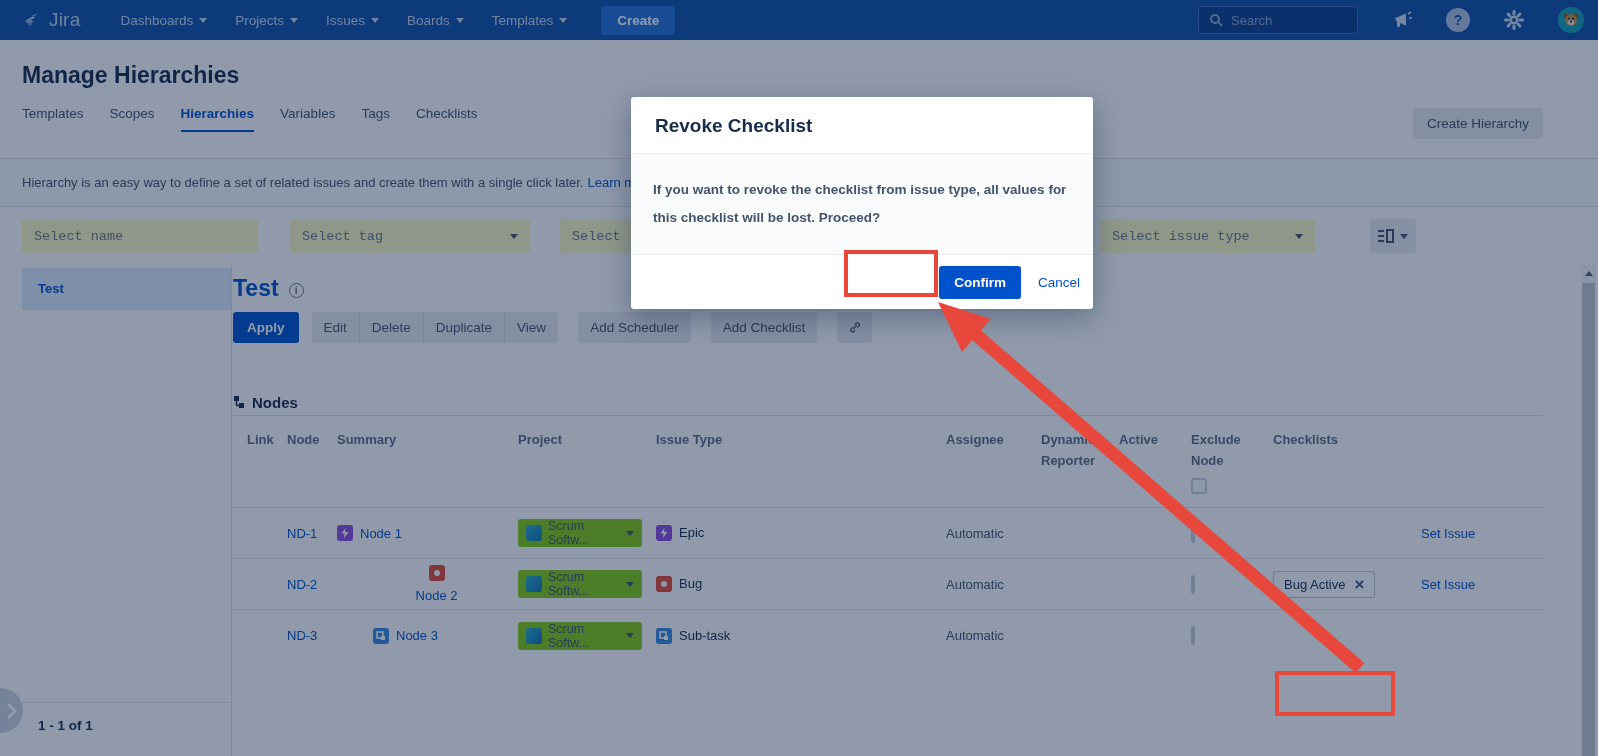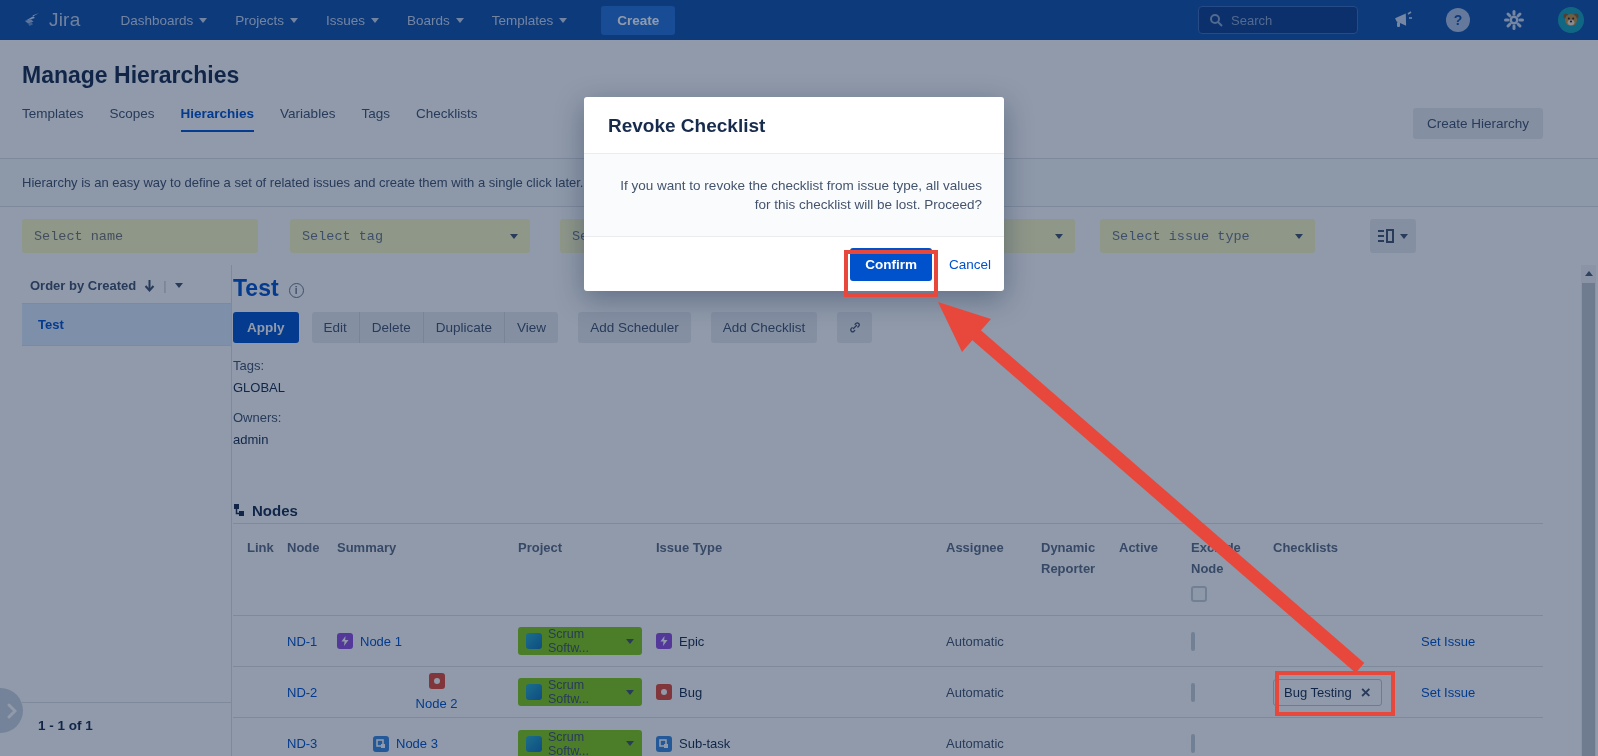--- a/index.html
+++ b/index.html
@@ -72,44 +72,44 @@
   .trow { height: 51px; border-bottom: 1px solid #DFE1E6; font-size: 13px; color: #172B4D; }
   .trow:last-child { border-bottom: none; }
   .a-link { color: #0052CC; text-decoration: none; cursor: pointer; }
   .sum { display: flex; align-items: center; gap: 7px; }
   .ind1 { padding-left: 18px; flex-direction: column; } .ind2 { padding-left: 36px; }
   .issue-ic { width: 16px; height: 16px; border-radius: 3px; display: inline-flex; align-items: center; justify-content: center; flex: none; }
   .ic-epic { background: #904EE2; } .ic-bug { background: #E34935; } .ic-sub { background: #3A87E0; }
   .proj-dd { width: 124px; height: 28px; background: #84cc16; border: none; border-radius: 3px; display: flex; align-items: center; gap: 6px; padding: 0 8px; font-size: 12.5px; color: #42526E; cursor: pointer; }
   .proj-av { width: 16px; height: 16px; border-radius: 3px; background: linear-gradient(135deg,#2BB0C9,#1272B8); flex: none; }
   .proj-dd .chev { margin-left: auto; }
-  .itype { display: flex; align-items: center; gap: 7px; }
+  .itype { display: flex; align-items: flex-start; gap: 7px; }
   .cell-mid { color: #42526E; }
   .cb { width: 16px; height: 16px; border-radius: 3px; position: relative; cursor: pointer; }
   .cb.checked { background: #C3CAD6; }
   .cb.checked::after { content: ""; position: absolute; left: 3px; top: 4px; width: 8px; height: 4px; border-left: 2px solid #fff; border-bottom: 2px solid #fff; transform: rotate(-45deg); }
   .cb.un { background: #FAFBFC; border: 2px solid #C9D0DA; }
   .hdr-cb { margin-top: 7px; }
   .chip { display: inline-flex; align-items: center; gap: 9px; background: #FFFFFF; border: 1px solid #C1C7D0; border-radius: 3px; padding: 5px 10px; font-size: 13px; color: #172B4D; cursor: pointer; }
   .chip .x { font-size: 17px; line-height: 13px; color: #42526E; font-weight: 700; cursor: pointer; }
 
   
   .vscroll { position: absolute; top: 265px; right: 2px; bottom: 0; width: 15px; background: #F4F5F7; }
   .vs-up { height: 17px; display: flex; align-items: center; justify-content: center; cursor: pointer; }
   .vs-up::after { content: ""; width: 0; height: 0; border-left: 4px solid transparent; border-right: 4px solid transparent; border-bottom: 5px solid #505F79; }
   .vs-thumb { position: absolute; top: 18px; bottom: 0; left: 1px; right: 1px; background: #C4C7CD; cursor: pointer; }
   .expander { position: absolute; left: 0; top: 688px; width: 23px; height: 45px; background: #CDD5E0; border-radius: 0 23px 23px 0; display: flex; align-items: center; justify-content: center; cursor: pointer; }
 
   
   .blanket { position: absolute; inset: 0; background: rgba(9,30,66,0.45); z-index: 50; }
-  .modal { position: absolute; left: 584px; top: 97px; width: 420px; z-index: 60; background: #fff; border-radius: 3px; box-shadow: 0 8px 28px rgba(9,30,66,.35); }
+  .modal { position: absolute; left: 631px; top: 97px; width: 462px; z-index: 60; background: #fff; border-radius: 3px; box-shadow: 0 8px 28px rgba(9,30,66,.35); }
   .modal-head { padding: 18px 24px 16px 24px; border-bottom: 1px solid #EBECF0; }
   .modal-title { color: #172B4D; font-size: 19px; font-weight: 700; }
   .modal-body { background: #FAFBFC; border-bottom: 1px solid #EBECF0; padding: 22px 22px; }
-  .modal-body p { color: #44546F; font-size: 13.5px; line-height: 19px; text-align: right; }
+  .modal-body p { color: #44546F; font-size: 13.5px; line-height: 28px; text-align: left; font-weight: bold; }
   .modal-foot { display: flex; align-items: center; justify-content: flex-end; gap: 17px; padding: 11px 13px 11px 24px; height: 54px; }
   .btn-confirm { background: #0052CC; color: #fff; font-weight: 700; font-size: 13.5px; border: none; border-radius: 3px; padding: 9px 15px; cursor: pointer; }
   .link-cancel { color: #0052CC; font-size: 13.5px; text-decoration: none; cursor: pointer; }
   .annotations { position: absolute; inset: 0; z-index: 70; pointer-events: none; }
 </style>
 </head>
 <body>
 
 <div class="page">
 
@@ -234,29 +234,20 @@
         <line x1="0" y1="12" x2="6" y2="12" stroke="#42526E" stroke-width="2"></line>
         <rect x="9" y="1" width="6" height="12" fill="none" stroke="#42526E" stroke-width="2"></rect>
       </svg>
       <i class="chev"></i>
     </button>
   </div>
 
   <div class="workspace">
 
     <aside class="sidebar">
-      <div class="order-row">
-        <span>Order by Created</span>
-        <svg width="11" height="13" viewBox="0 0 11 13">
-          <line x1="5.5" y1="1" x2="5.5" y2="10" stroke="#42526E" stroke-width="2"></line>
-          <path d="M1.5 7 L5.5 11.5 L9.5 7" fill="none" stroke="#42526E" stroke-width="2"></path>
-        </svg>
-        <span style="color:#C1C7D0;font-weight:400">|</span>
-        <i class="chev"></i>
-      </div>
       <div class="side-item selected">Test</div>
       <div class="side-spacer"></div>
       <div class="side-foot">1 - 1 of 1</div>
     </aside>
 
     <main class="main">
       <div class="h-row">
         <h2 class="h-title">Test</h2>
         <span class="info-icon">i</span>
       </div>
@@ -275,30 +266,20 @@
           <svg width="17" height="17" viewBox="0 0 17 17">
             <g fill="none" stroke="#42526E" stroke-width="2" stroke-linecap="round">
               <path d="M7 10 L11.5 5.5"></path>
               <path d="M9.5 3.5 L11 2 a3 3 0 0 1 4.2 4.2 L13.7 7.7"></path>
               <path d="M7.5 9.5 L6 11 a3 3 0 0 1 -4.2 -4.2 L3.3 5.3" transform="translate(1.5,3.5)"></path>
             </g>
           </svg>
         </button>
       </div>
 
-      <div class="meta">
-        <div class="grp">
-          <div>Tags:</div>
-          <div class="val">GLOBAL</div>
-        </div>
-        <div class="grp">
-          <div>Owners:</div>
-          <div class="val">admin</div>
-        </div>
-      </div>
 
       <div class="nodes-title">
         <svg width="13" height="15" viewBox="0 0 13 15">
           <rect x="1" y="1" width="5" height="5" fill="#172B4D"></rect>
           <rect x="6" y="8" width="5" height="5" fill="#172B4D"></rect>
           <path d="M3.5 6 L3.5 10.5 L6 10.5" fill="none" stroke="#172B4D" stroke-width="1.5"></path>
         </svg>
         <span>Nodes</span>
       </div>
 
@@ -378,21 +359,21 @@
               </svg>
           </span>
           <span>Bug</span>
         </span>
         <span class="cell-mid">Automatic</span>
         <span><span class="cb checked"></span></span>
         <span><span class="cb checked"></span></span>
         <span><span class="cb un"></span></span>
         <span>
           <span class="chip">
-            <span>Bug Testing</span>
+            <span>Bug Active</span>
             <span class="x">×</span>
           </span>
         </span>
         <a class="a-link">Set Issue</a>
       </div>
 
       <div class="tgrid trow">
         <span></span>
         <a class="a-link">ND-3</a>
         <span class="sum ind2">

